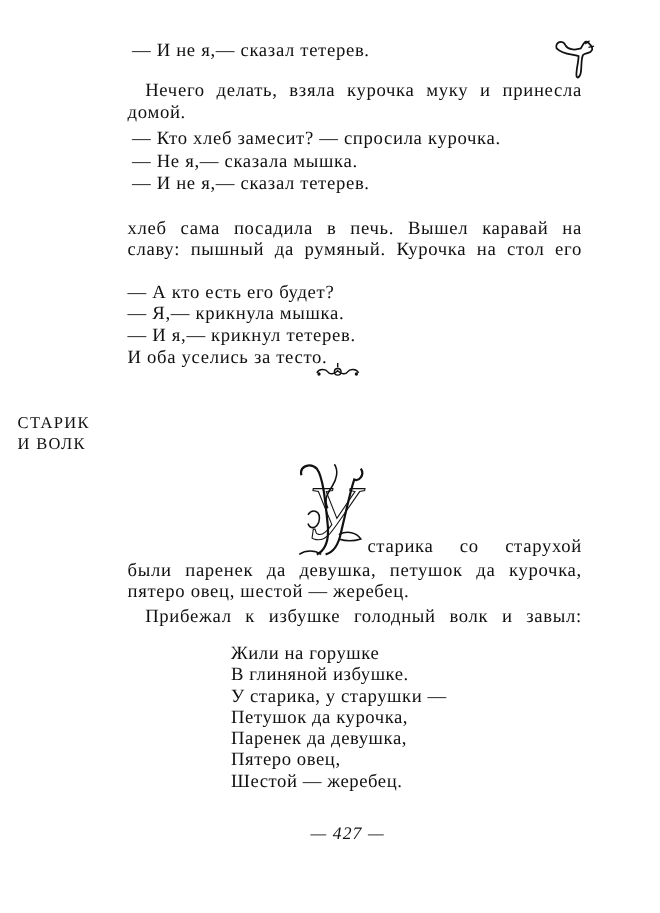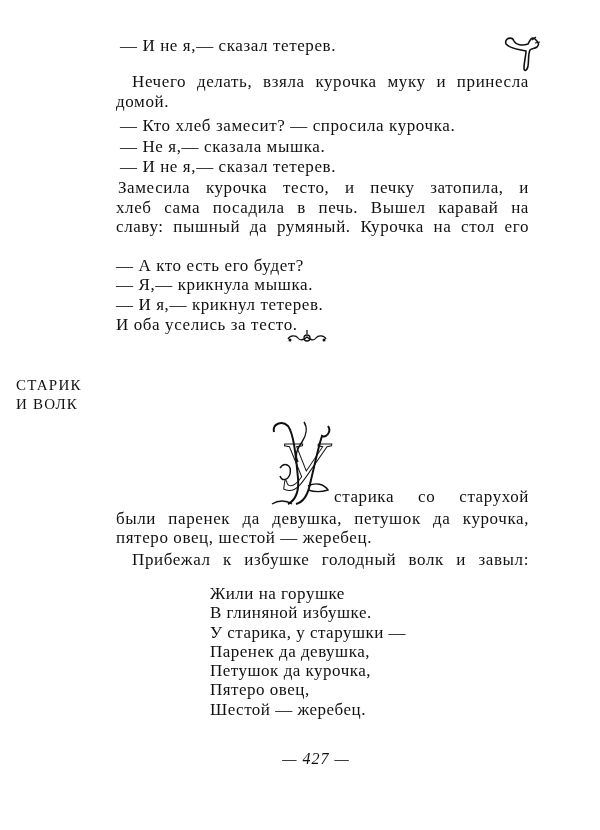--- a/index.html
+++ b/index.html
@@ -21,21 +21,20 @@
     <path d="M4 10 C2 4, 10 2, 12 7 C14 11, 20 12, 26 10 C28 6, 30 2, 33 5 C36 8, 38 10, 35 13 C32 15, 30 14, 28 16 C26 20, 27 26, 26 32 C25 37, 22 38, 22 34 C22 28, 24 22, 24 17 C18 15, 10 16, 4 10 Z" fill="none" stroke="#111" stroke-width="1.6"></path>
     <path d="M30 6 L34 3 M33 9 L38 8" stroke="#111" stroke-width="1.2"></path>
   </svg>
 
   <div class="line" style="left:104px;top:36px">— И не я,— сказал тетерев.</div>
   <div class="line just" style="left:116px;width:397px;top:72px">Нечего делать, взяла курочка муку и принесла</div>
   <div class="line" style="left:100px;top:92px">домой.</div>
   <div class="line" style="left:104px;top:116px">— Кто хлеб замесит? — спросила курочка.</div>
   <div class="line" style="left:104px;top:137px">— Не я,— сказала мышка.</div>
   <div class="line" style="left:104px;top:157px">— И не я,— сказал тетерев.</div>
-  <div class="line just" style="left:102px;width:411px;top:178px">Замесила курочка тесто, и печку затопила, и</div>
   <div class="line just" style="top:198px">хлеб сама посадила в печь. Вышел каравай на</div>
   <div class="line just" style="top:217px">славу: пышный да румяный. Курочка на стол его</div>
   <div class="line" style="left:100px;top:256px">— А кто есть его будет?</div>
   <div class="line" style="left:100px;top:275px">— Я,— крикнула мышка.</div>
   <div class="line" style="left:100px;top:295px">— И я,— крикнул тетерев.</div>
   <div class="line" style="left:100px;top:315px">И оба уселись за тесто.</div>
 
   <svg style="position:absolute;left:270px;top:328px" width="42" height="18" viewBox="0 0 42 18">
     <path d="M2 11 C4 7, 10 7, 12 10 C14 13, 18 12, 21 9 C24 12, 28 13, 30 10 C32 7, 38 7, 40 11" fill="none" stroke="#111" stroke-width="1.3"></path>
     <circle cx="21" cy="10" r="3" fill="none" stroke="#111" stroke-width="1.3"></circle>
@@ -61,20 +60,20 @@
 
   <div class="line just" style="left:318px;width:195px;top:487px">старика со старухой</div>
   <div class="line just" style="top:509px">были паренек да девушка, петушок да курочка,</div>
   <div class="line" style="left:100px;top:528px">пятеро овец, шестой — жеребец.</div>
   <div class="line just" style="left:116px;width:397px;top:550px">Прибежал к избушке голодный волк и завыл:</div>
 
   <div class="verse" style="top:584px">
     <div>Жили на горушке</div>
     <div>В глиняной избушке.</div>
     <div>У старика, у старушки —</div>
+    <div>Петушок да курочка,</div>
     <div>Паренек да девушка,</div>
-    <div>Петушок да курочка,</div>
     <div>Пятеро овец,</div>
     <div>Шестой — жеребец.</div>
   </div>
 
   <div class="pagenum">— 427 —</div>
 </div>
 
 </body></html>

